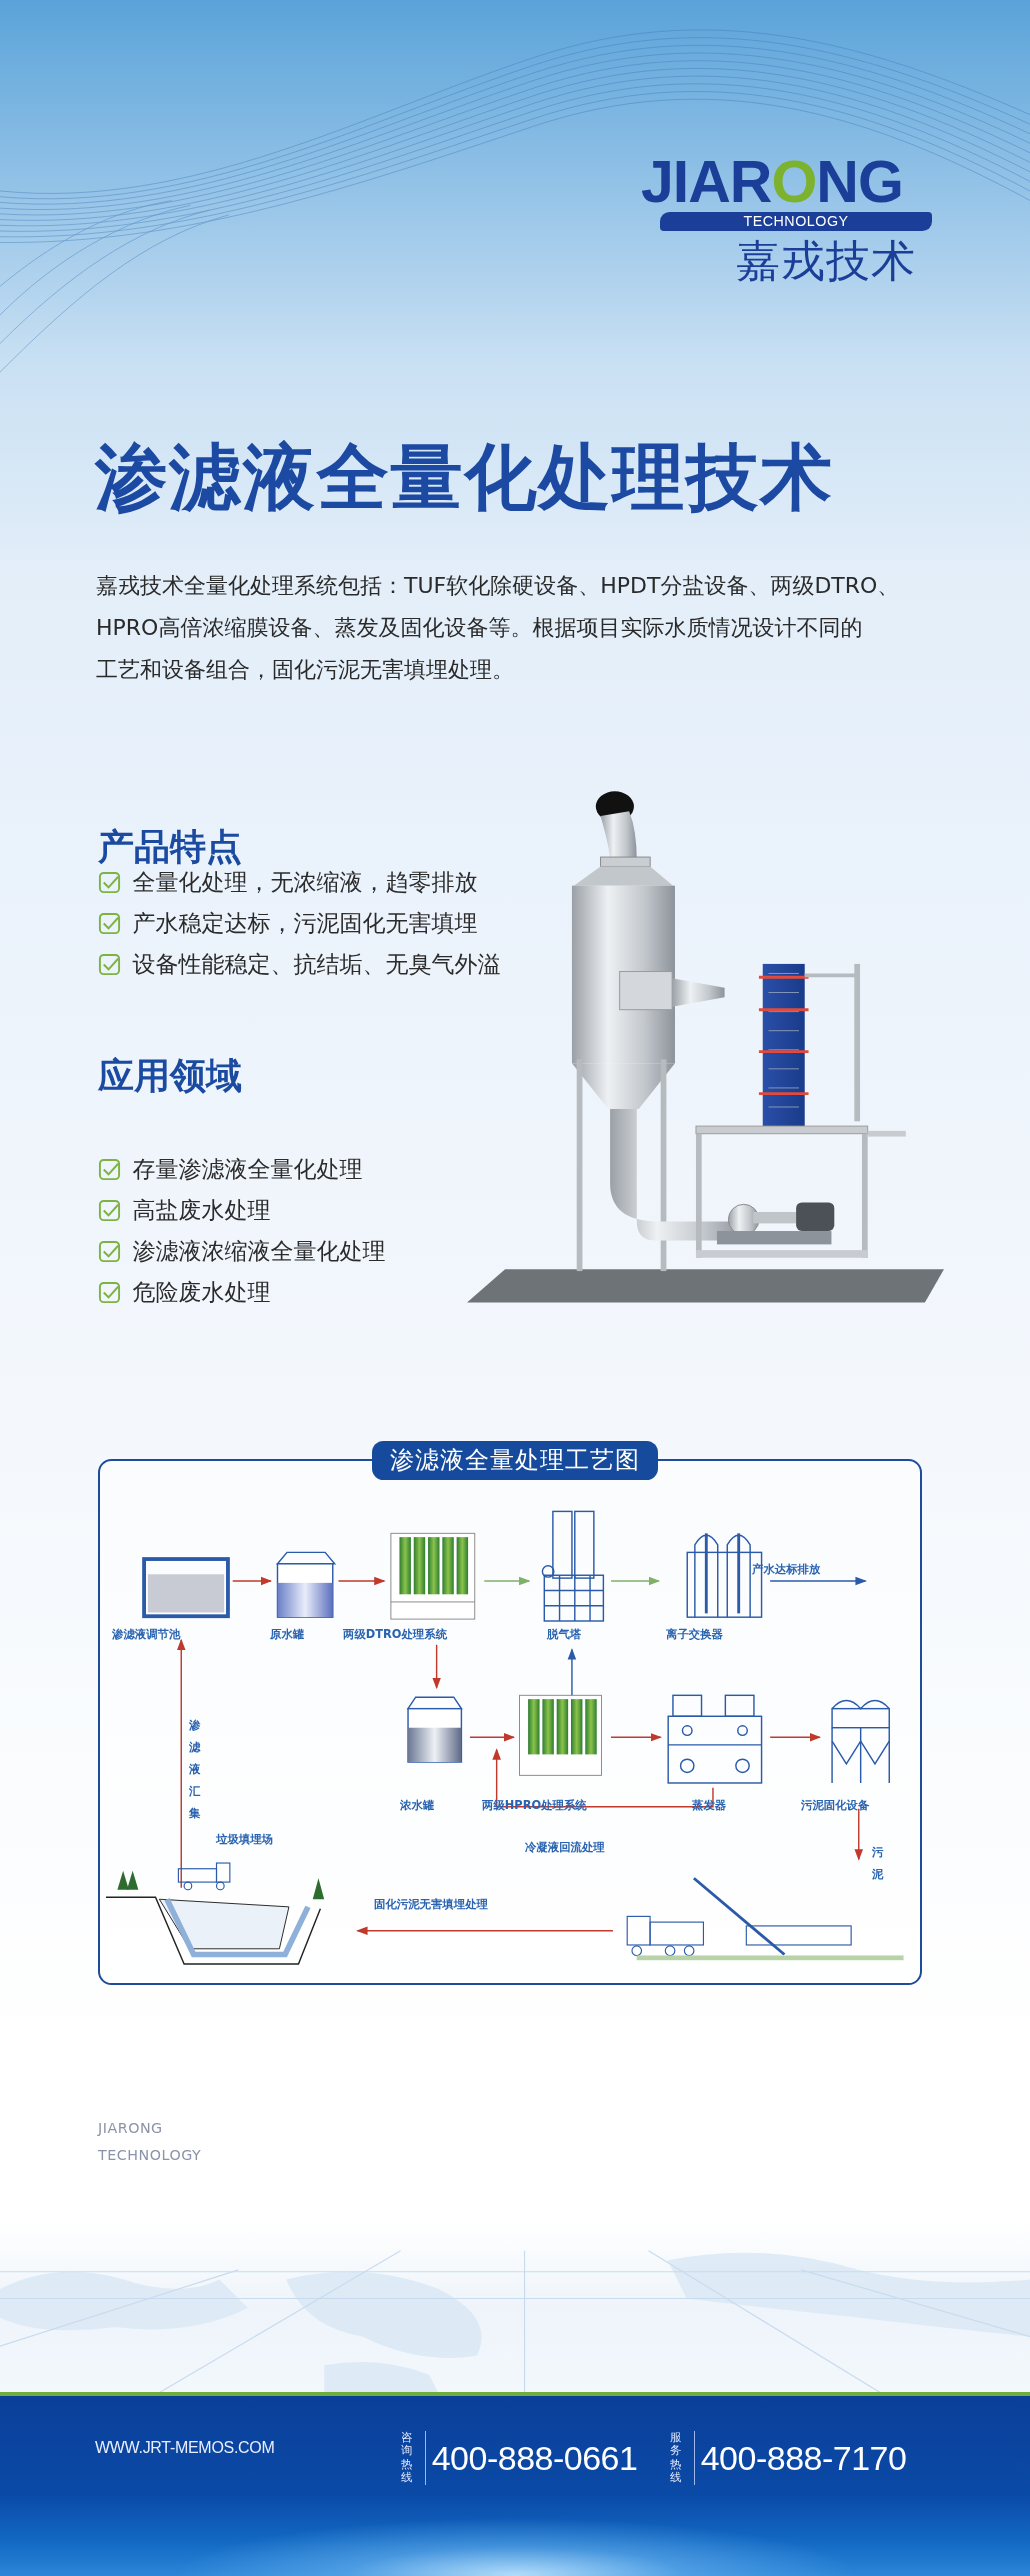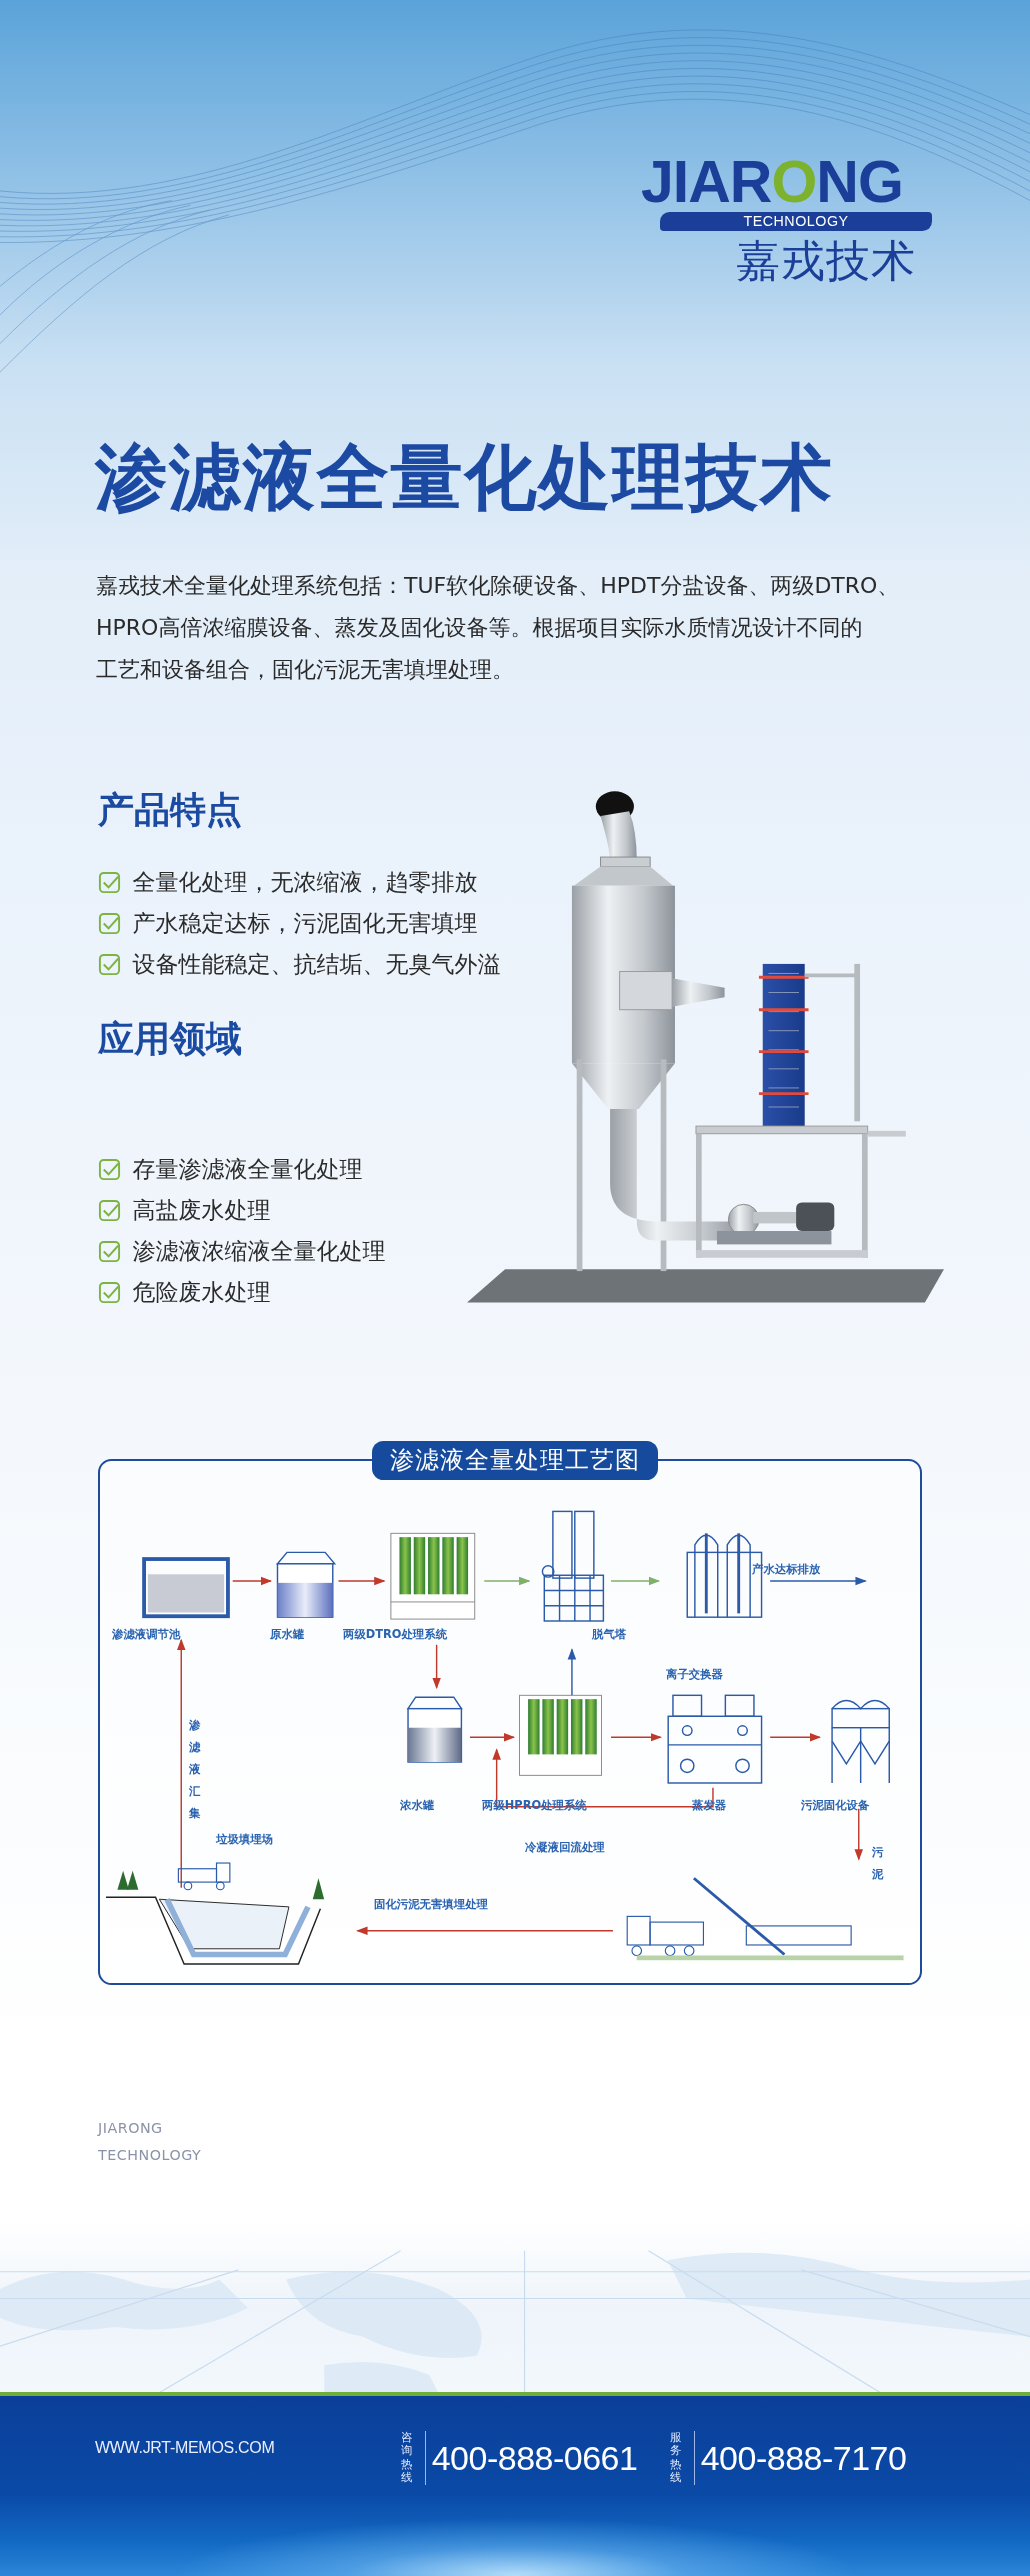--- a/index.html
+++ b/index.html
@@ -18,21 +18,21 @@
   .logo { left: 641px; top: 153px; width: 296px; height: 143px; }
   .logo-word { position: absolute; left: 0; top: 0; font-family: "Liberation Sans", sans-serif; font-weight: 700; font-size: 59px; letter-spacing: -1px; color: #1b3f98; line-height: 59px; }
   .logo-word .o { color: #7cb22e; }
   .logo-bar { position: absolute; left: 19px; top: 59px; width: 272px; height: 19px; background: #1b3f98; border-radius: 9.5px 3.8px 9.5px 3.8px; color: #fff; font-family: "Liberation Sans", sans-serif; font-size: 14.3px; text-align: center; line-height: 19px; letter-spacing: 0.5px; }
   .logo-cn { position: absolute; left: 95px; top: 80px; font-size: 44px; color: #1b3f98; line-height: 55px; letter-spacing: 1px; }
 
   
   .main-title { left: 95px; top: 434px; font-size: 72px; font-weight: 700; color: #1c4aa3; letter-spacing: 1.9px; line-height: 86px; }
   .intro { left: 96px; top: 565px; width: 858px; font-size: 22px; color: #2a2a2a; line-height: 42px; }
 
-  .section-title { font-size: 36px; font-weight: 700; color: #1b4aa1; line-height: 46px; }
+  .section-title { font-size: 36px; font-weight: 700; color: #1b4aa1; line-height: 46px; margin-top: 37px; }
   .features-title { left: 98px; top: 787px; }
   .apps-title { left: 98px; top: 1016px; }
 
   .checklist { list-style: none; }
   .checklist li { display: flex; align-items: center; height: 41px; font-size: 23px; color: #2b2b2b; }
   .check-icon { width: 23px; height: 23px; margin-right: 11.4px; flex: none; }
   .features-list { left: 98px; top: 862px; }
   .apps-list { left: 98px; top: 1149px; }
 
   
@@ -364,22 +364,22 @@
       <circle cx="620" cy="516" r="5"></circle>
     <line x1="625" y1="440" x2="720" y2="520" stroke-width="3"></line>
     <rect x="680" y="490" width="110" height="20"></rect>
   </g>
   <rect x="565" y="521" width="280" height="5" fill="#b8d3a8"></rect>
 </svg>
 
 <div class="dlabel" style="left: 112px; top: 1627px;">渗滤液调节池</div>
 <div class="dlabel" style="left: 270px; top: 1627px;">原水罐</div>
 <div class="dlabel" style="left: 343px; top: 1627px;">两级DTRO处理系统</div>
-<div class="dlabel" style="left: 547px; top: 1627px; margin-left: 45px;">脱气塔</div>
-<div class="dlabel" style="left: 666px; top: 1627px; margin-top: 40px;">离子交换器</div>
+<div class="dlabel" style="left: 547px; top: 1627px;">脱气塔</div>
+<div class="dlabel" style="left: 666px; top: 1627px;">离子交换器</div>
 <div class="dlabel" style="left: 752px; top: 1562px;">产水达标排放</div>
 
 <div class="dlabel" style="left: 400px; top: 1798px;">浓水罐</div>
 <div class="dlabel" style="left: 482px; top: 1798px;">两级HPRO处理系统</div>
 <div class="dlabel" style="left: 692px; top: 1798px;">蒸发器</div>
 <div class="dlabel" style="left: 801px; top: 1798px;">污泥固化设备</div>
 <div class="dlabel" style="left: 525px; top: 1840px;">冷凝液回流处理</div>
 <div class="dlabel-v" style="left:872px;top:1841px;">污泥</div>
 <div class="dlabel-v" style="left:189px;top:1714px;">渗滤液汇集</div>
 <div class="dlabel" style="left: 216px; top: 1832px;">垃圾填埋场</div>

